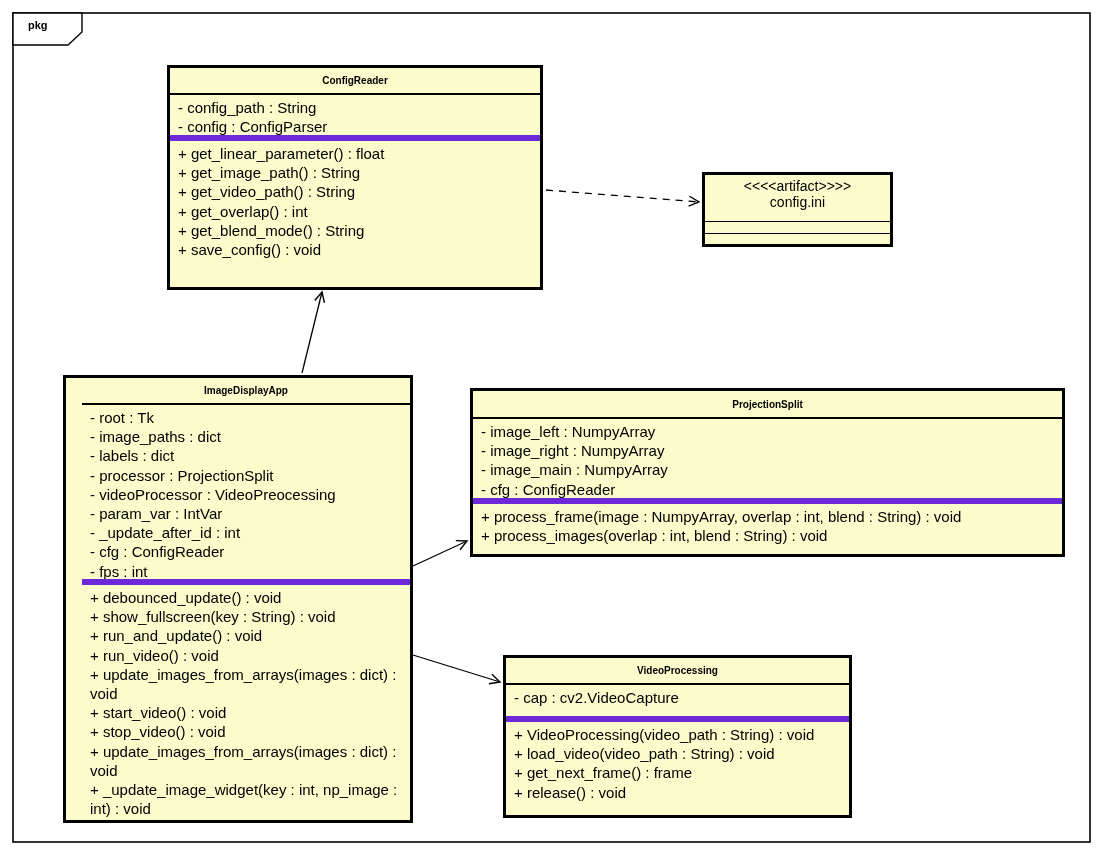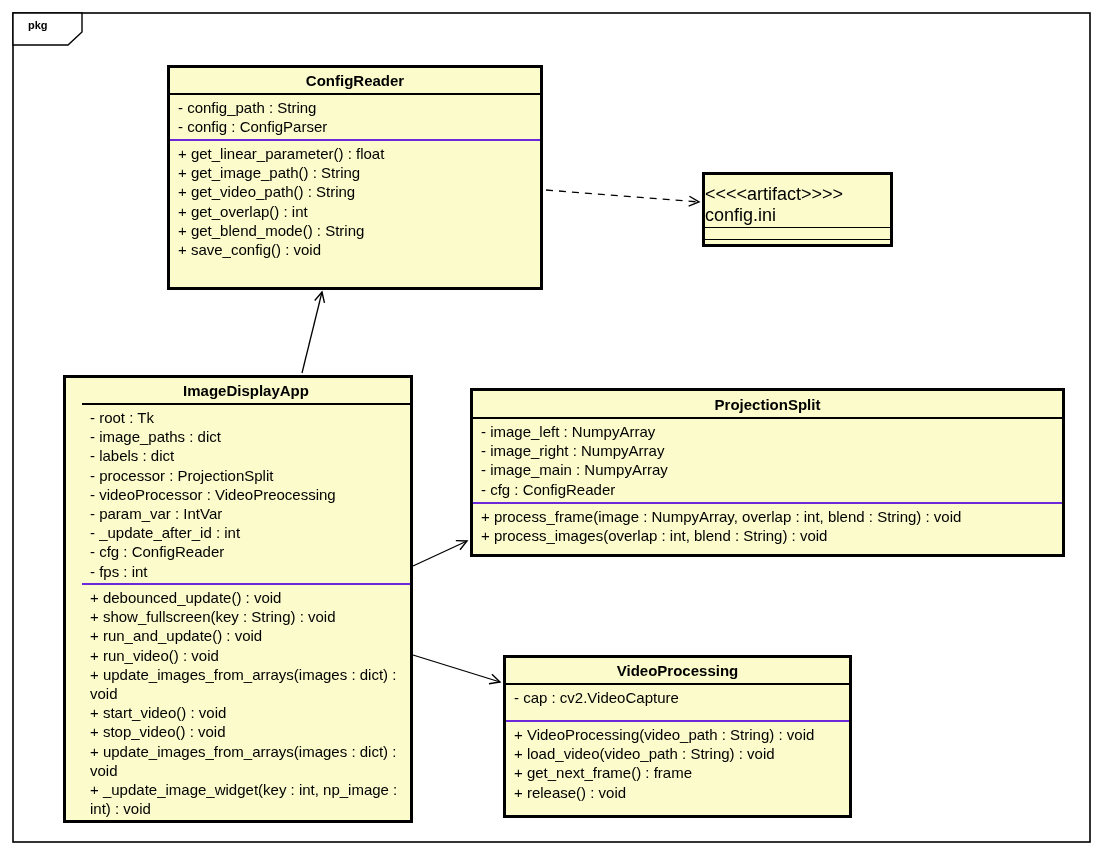--- a/index.html
+++ b/index.html
@@ -39,33 +39,33 @@
     border: 3px solid #000;
     display: flex;
     flex-direction: column;
     overflow: hidden;
   }
   .uml-title {
     flex: 0 0 auto;
     border-bottom: 2px solid #000;
     text-align: center;
     font-weight: bold;
-    font-size: 15px;
+    font-size: 10px;
     display: flex;
     align-items: center;
     justify-content: center;
   }
   .uml-compartment {
     box-sizing: border-box;
     padding: 3px 8px 0 8px;
     font-size: 15px;
     color: #000;
     overflow: hidden;
   }
-  .uml-compartment.attrs { border-bottom: 2px solid #6d28d9; flex: 0 0 auto; }
+  .uml-compartment.attrs { border-bottom: 6px solid #6d28d9; flex: 0 0 auto; }
   .uml-compartment.methods { flex: 1 1 auto; }
   .member-line { line-height: 19.2px; white-space: normal; }
 
   
   #box-configreader   { left: 167px; top: 65px;  width: 376px; height: 225px; }
   #box-configreader   .uml-title { height: 25px; }
   #box-configreader   .attrs { height: 46px; }
 
   #box-imagedisplayapp { left: 63px; top: 375px; width: 350px; height: 448px; padding-left: 16px; }
   #box-imagedisplayapp .uml-title { height: 25px; }
@@ -89,23 +89,23 @@
     background: #FBFBCB;
     border: 3px solid #000;
     display: flex;
     flex-direction: column;
     overflow: hidden;
   }
   .artifact-title {
     flex: 0 0 auto;
     height: 43px;
     border-bottom: 1.5px solid #000;
-    text-align: left;
-    font-size: 18px;
-    padding-top: 9px;
+    text-align: center;
+    font-size: 14px;
+    padding-top: 3px;
   }
   .artifact-name { font-weight: normal; }
   .artifact-row-1 {
     flex: 0 0 auto;
     height: 11px;
     border-bottom: 1.5px solid #000;
   }
   .artifact-row-2 { flex: 1 1 auto; }
 </style>
 </head>

